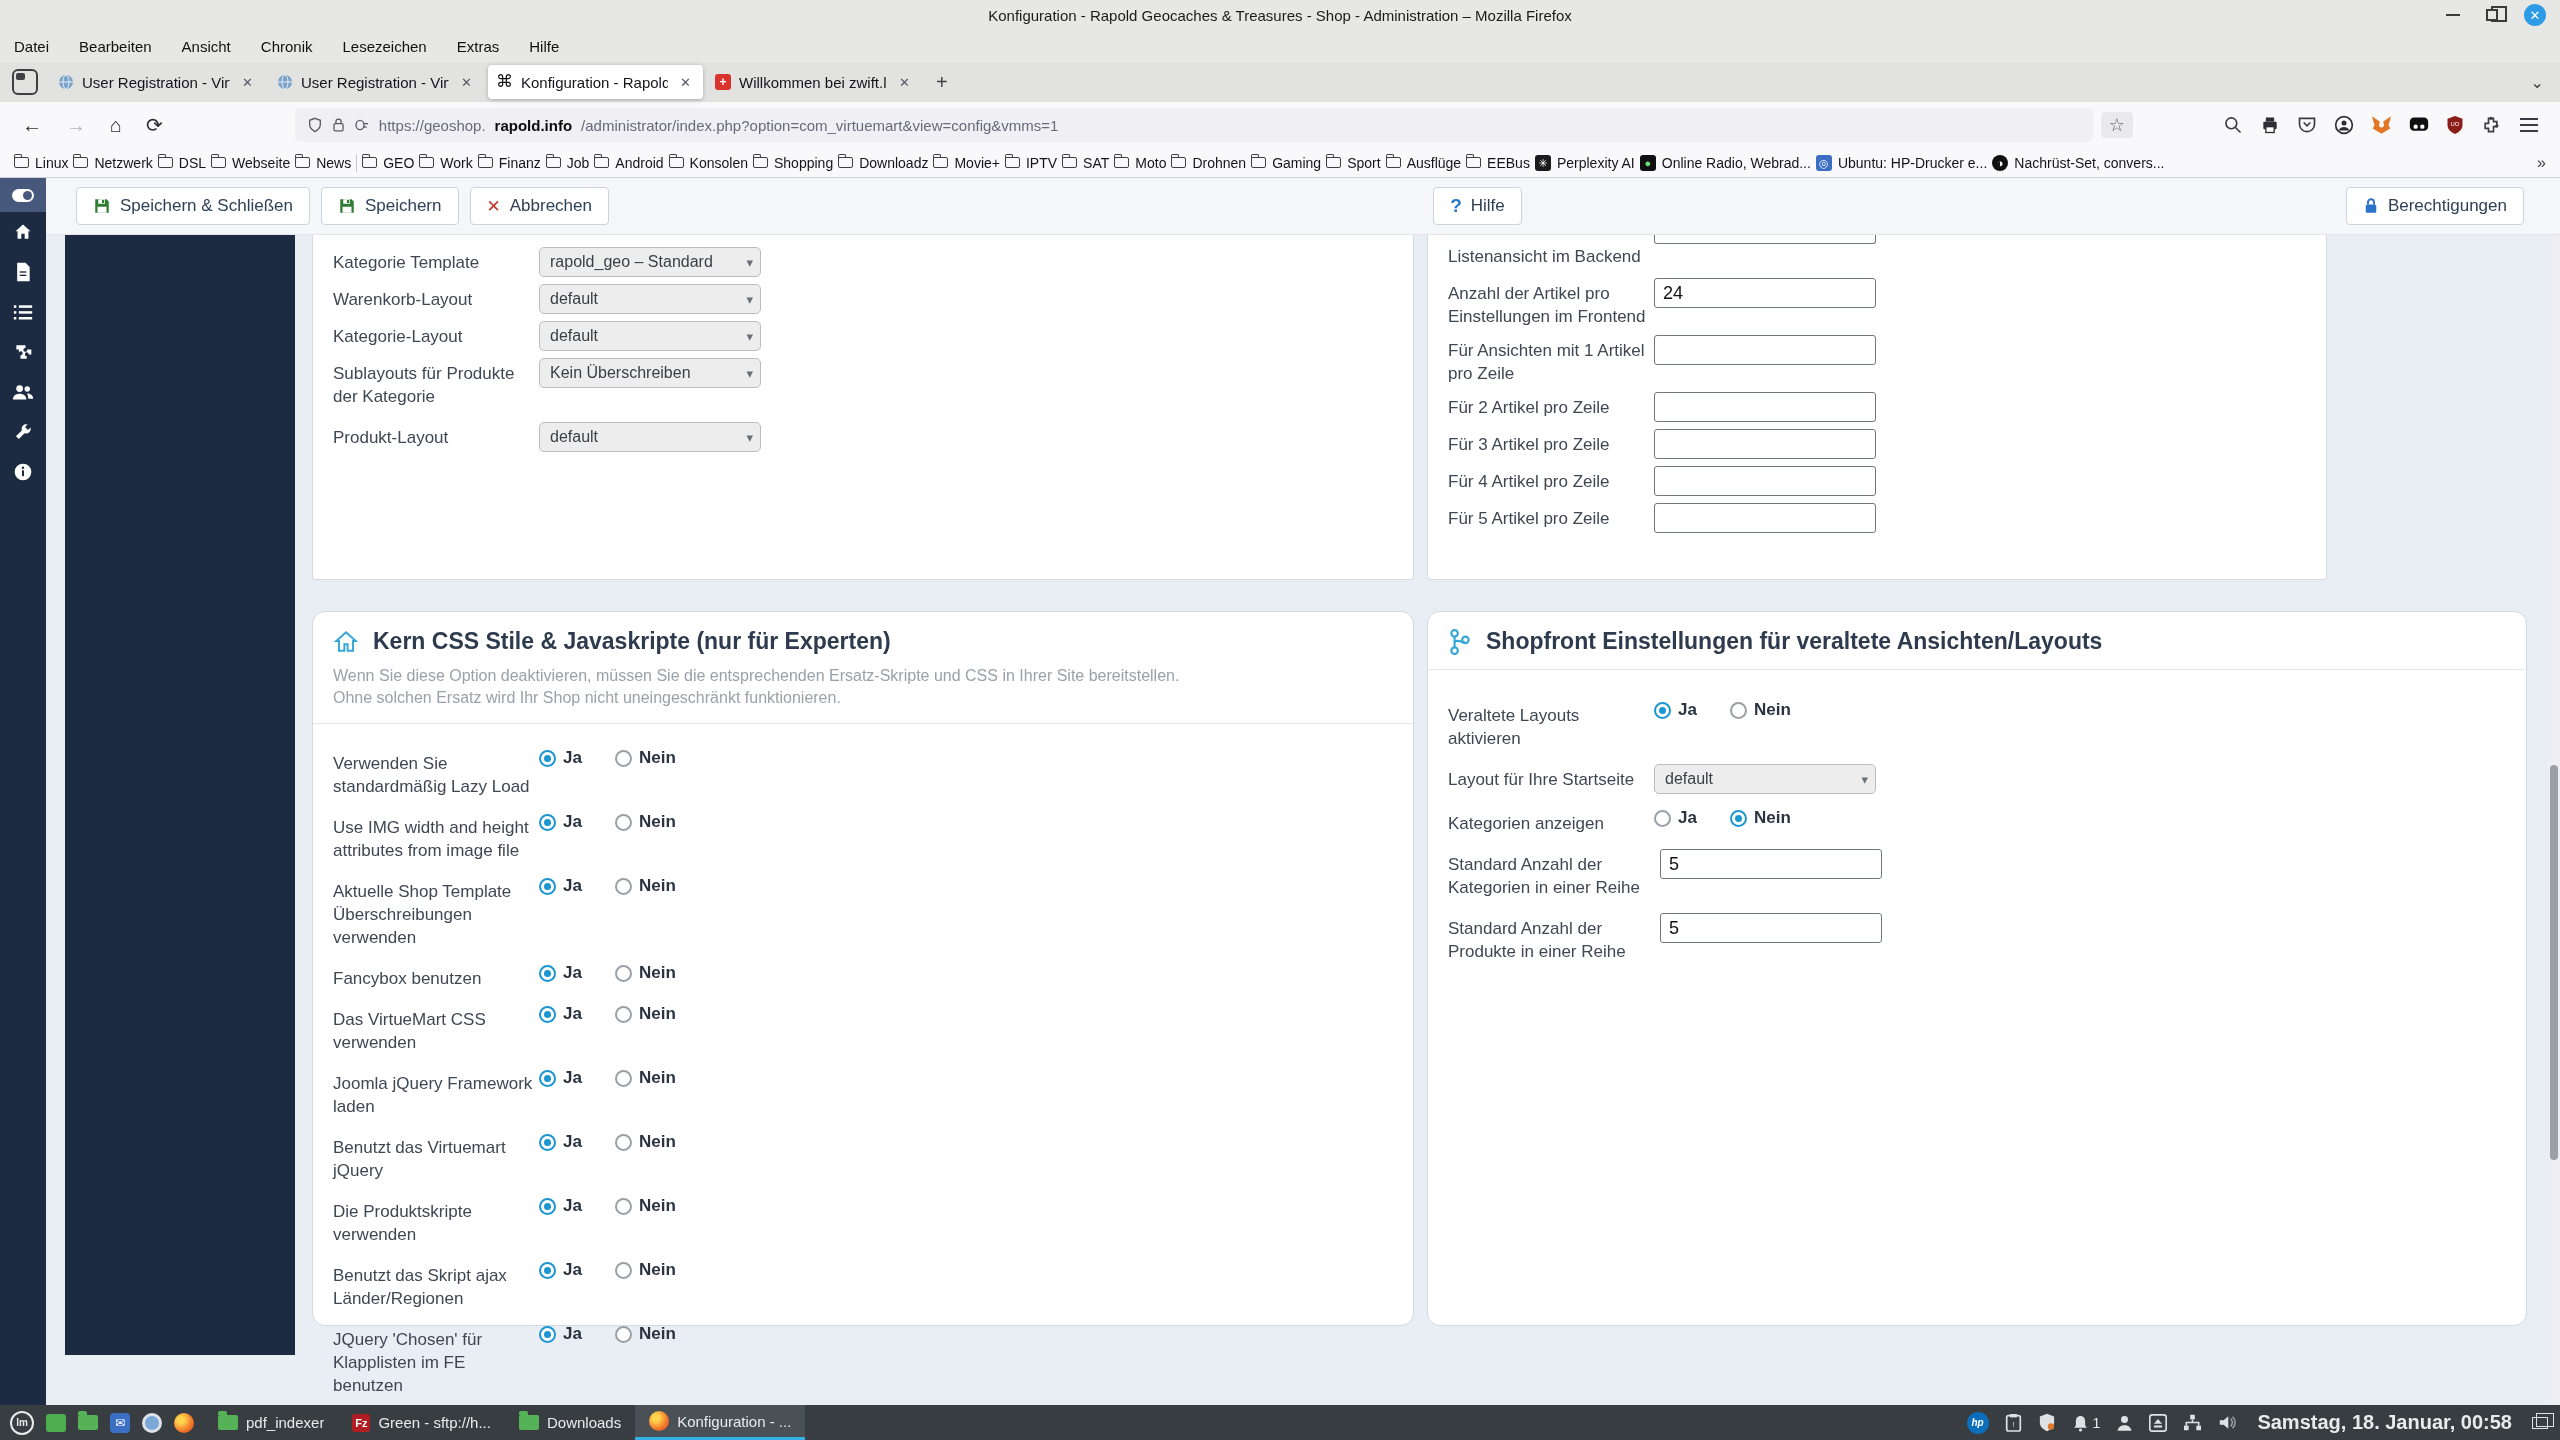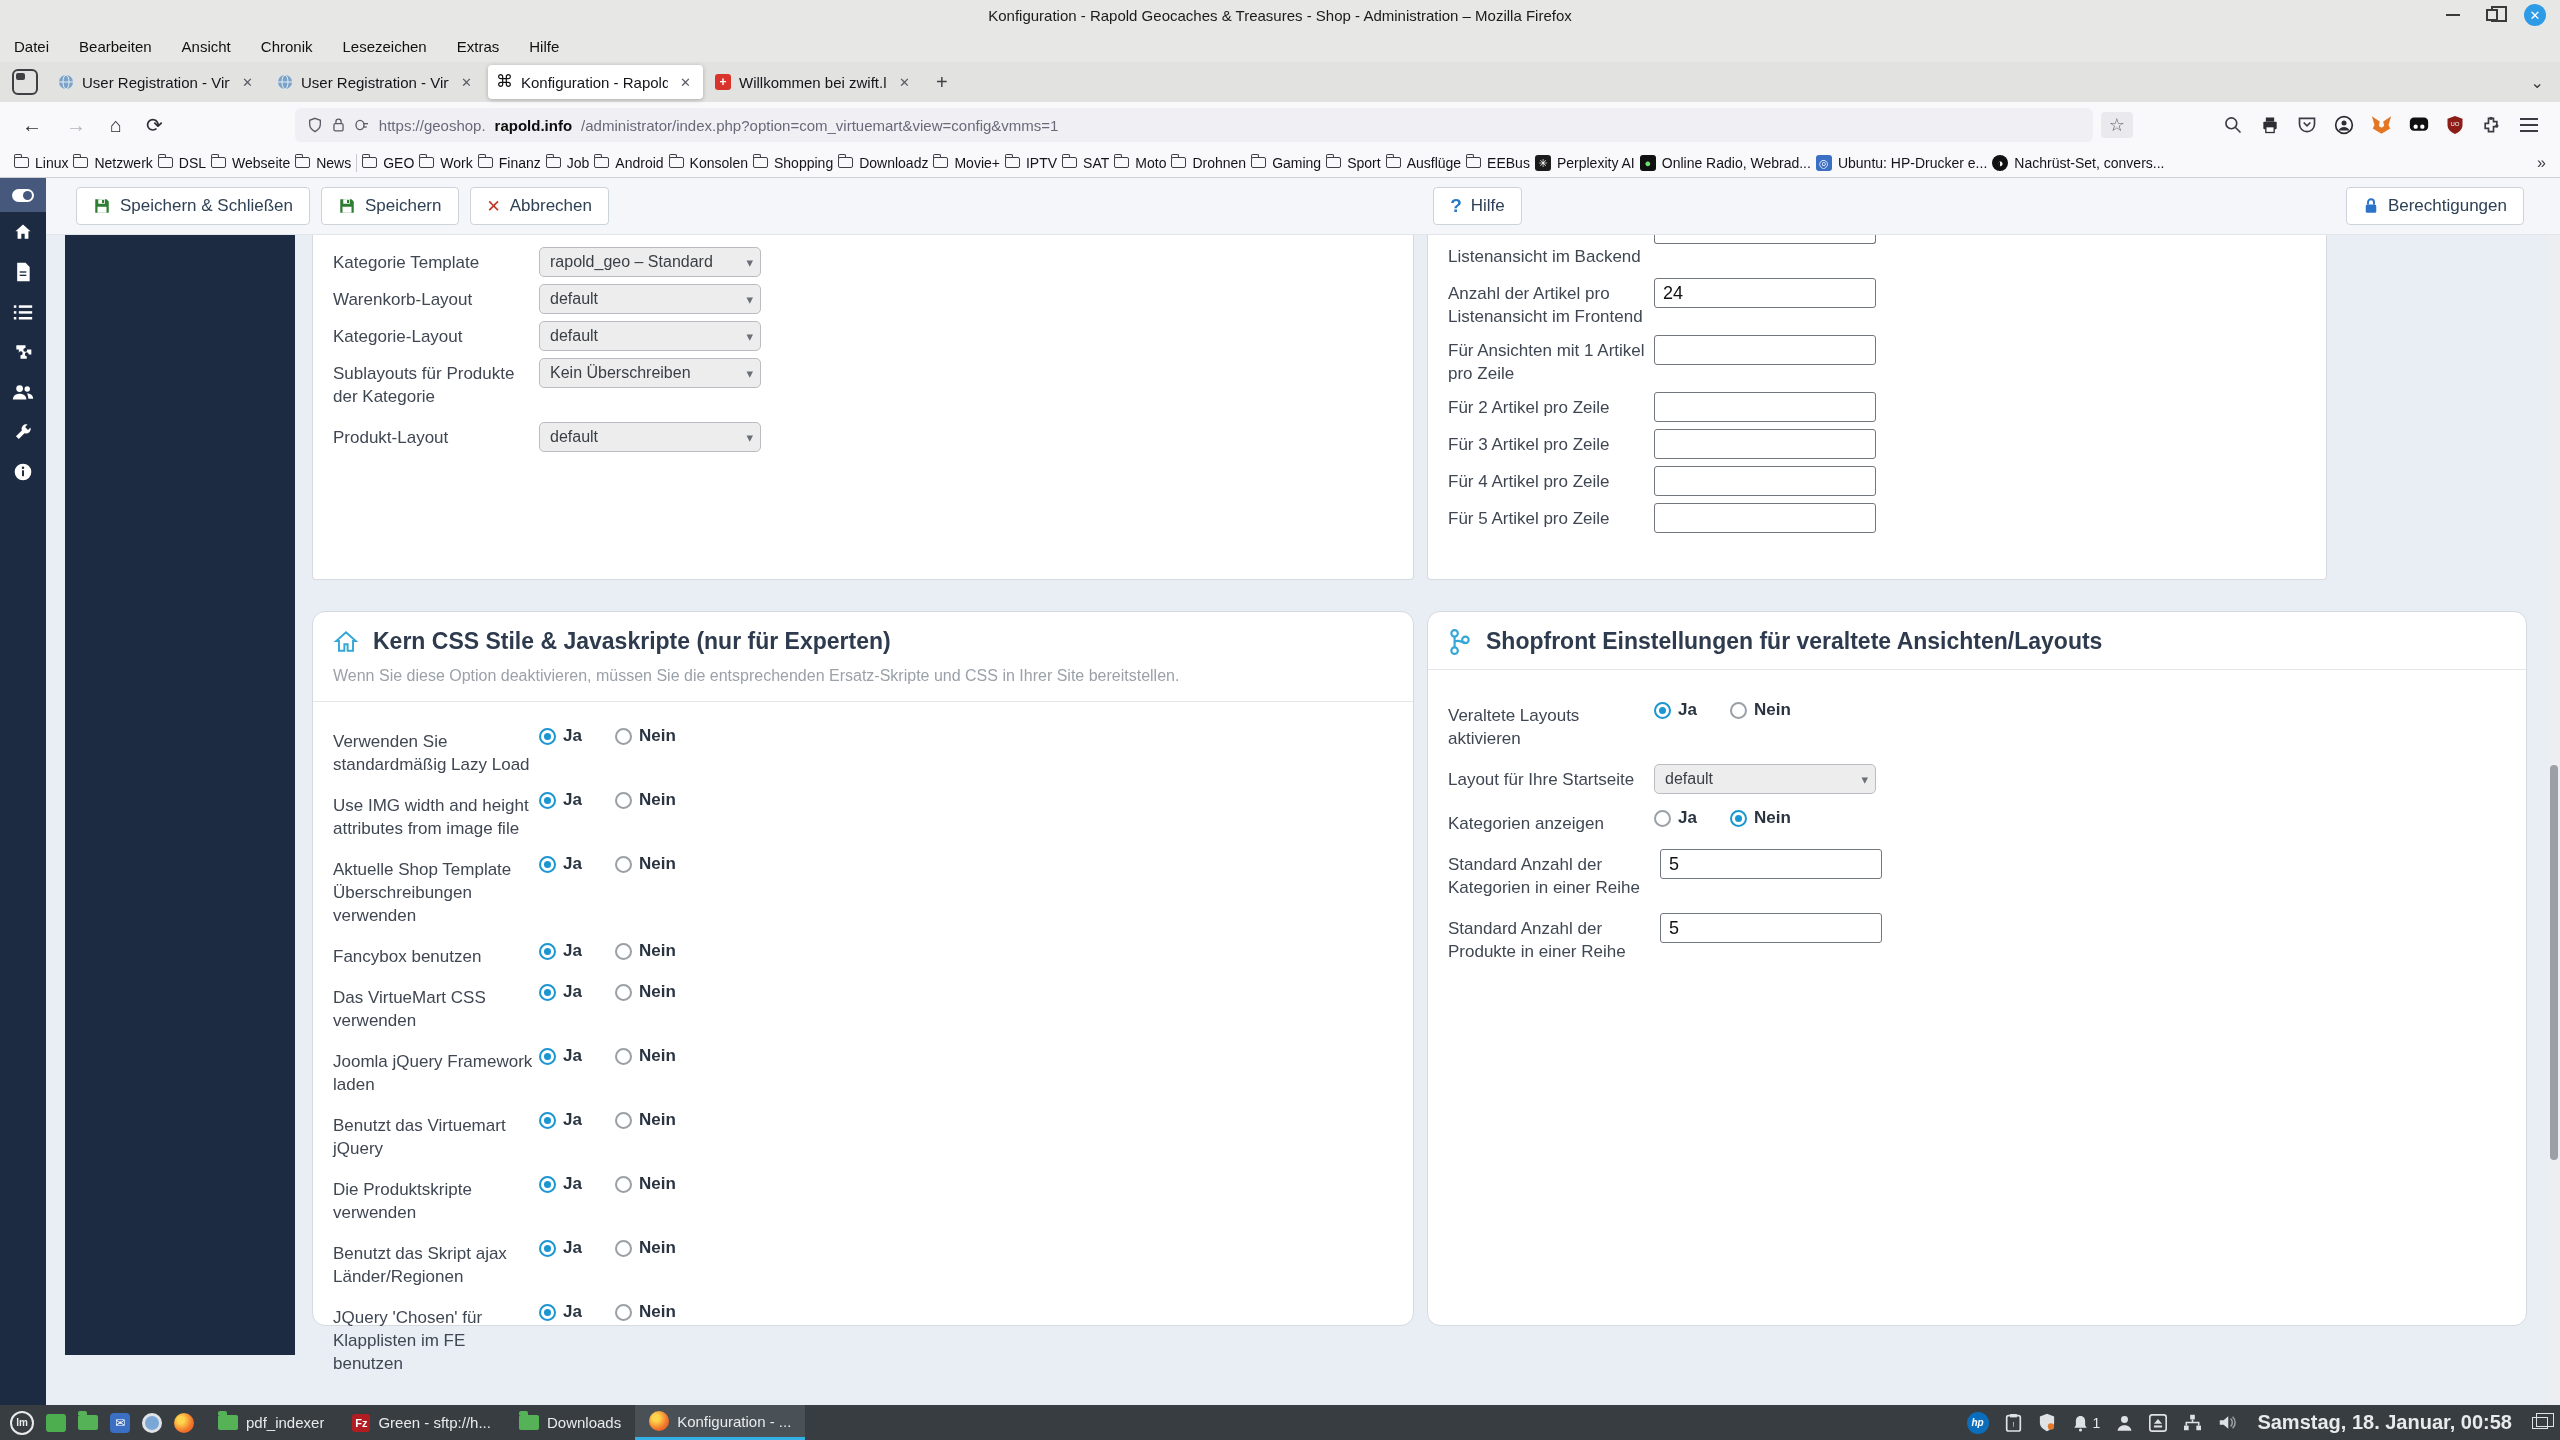--- a/index.html
+++ b/index.html
@@ -481,21 +481,21 @@
           </div>
         </div>
     </div>
 
     <div class="card cut" id="card-tr" style="padding-top:6px;">
       <div class="infrag"></div>
       <div class="frow" style="margin-bottom:10px;">
           <div class="flabel">Listenansicht im Backend</div>
         </div>
       <div class="frow">
-          <div class="flabel">Anzahl der Artikel pro Listenansicht im Frontend</div>
+          <div class="flabel">Anzahl der Artikel pro Einstellungen im Frontend</div>
         <input class="tinput" value="24" style="">
         </div>
       <div class="frow">
           <div class="flabel">Für Ansichten mit 1 Artikel pro Zeile</div>
         <input class="tinput" value="" style="">
         </div>
       <div class="frow">
           <div class="flabel">Für 2 Artikel pro Zeile</div>
         <input class="tinput" value="" style="">
         </div>
@@ -515,20 +515,21 @@
 
     <div class="card" id="card-bl">
       <div class="sechead">
         <svg width="26" height="26" viewBox="0 0 24 24">
             <path d="M12 3l9 8h-2.5v9h-5v-6h-3v6h-5v-9H3z" fill="none" stroke="#35a7d7" stroke-width="1.8"></path>
           </svg>
         <span class="sectitle">Kern CSS Stile &amp; Javaskripte (nur für Experten)</span>
       </div>
       <div class="secdesc">
         <div>Wenn Sie diese Option deaktivieren, müssen Sie die entsprechenden Ersatz-Skripte und CSS in Ihrer Site bereitstellen.</div>
+        <div>Ohne solchen Ersatz wird Ihr Shop nicht uneingeschränkt funktionieren.</div>
       </div>
       <div class="divider"></div>
       <div class="rows">
         <div class="rrow">
             <div class="flabel">Verwenden Sie standardmäßig Lazy Load</div>
           <label class="radio">
               <span class="rb on"></span>
               <span class="rlab">Ja</span>
             </label>
           <label class="radio">

